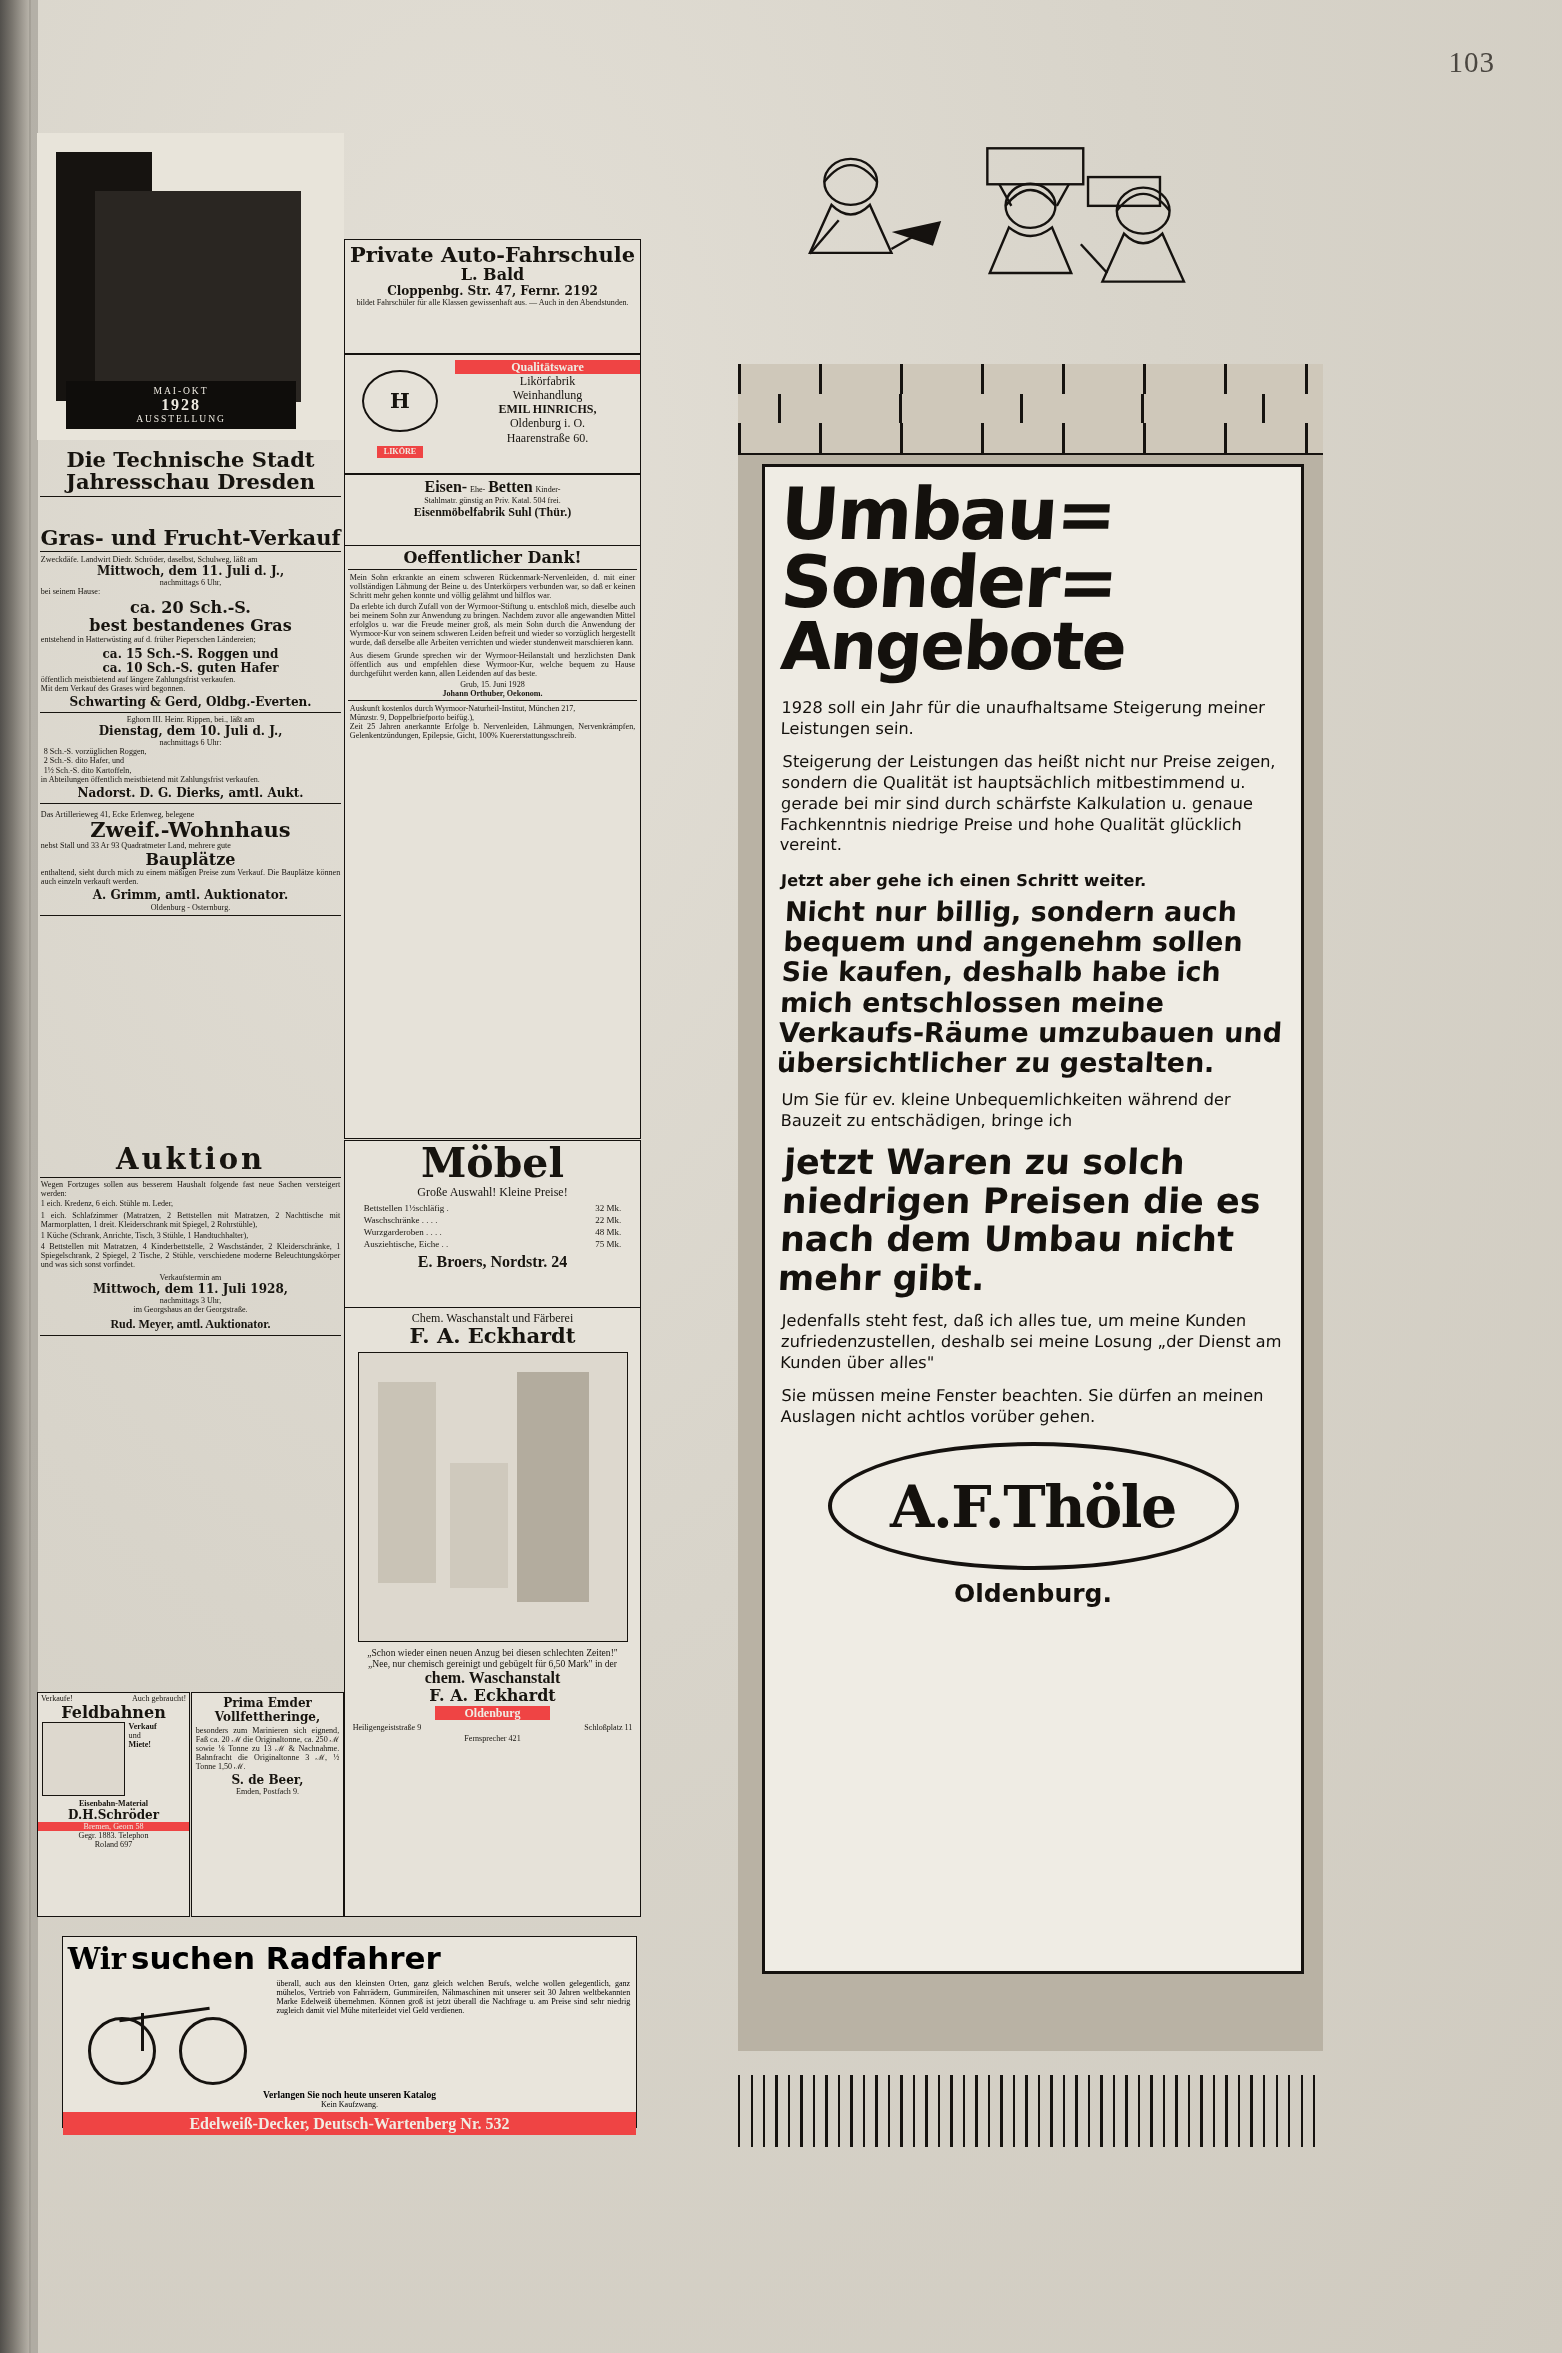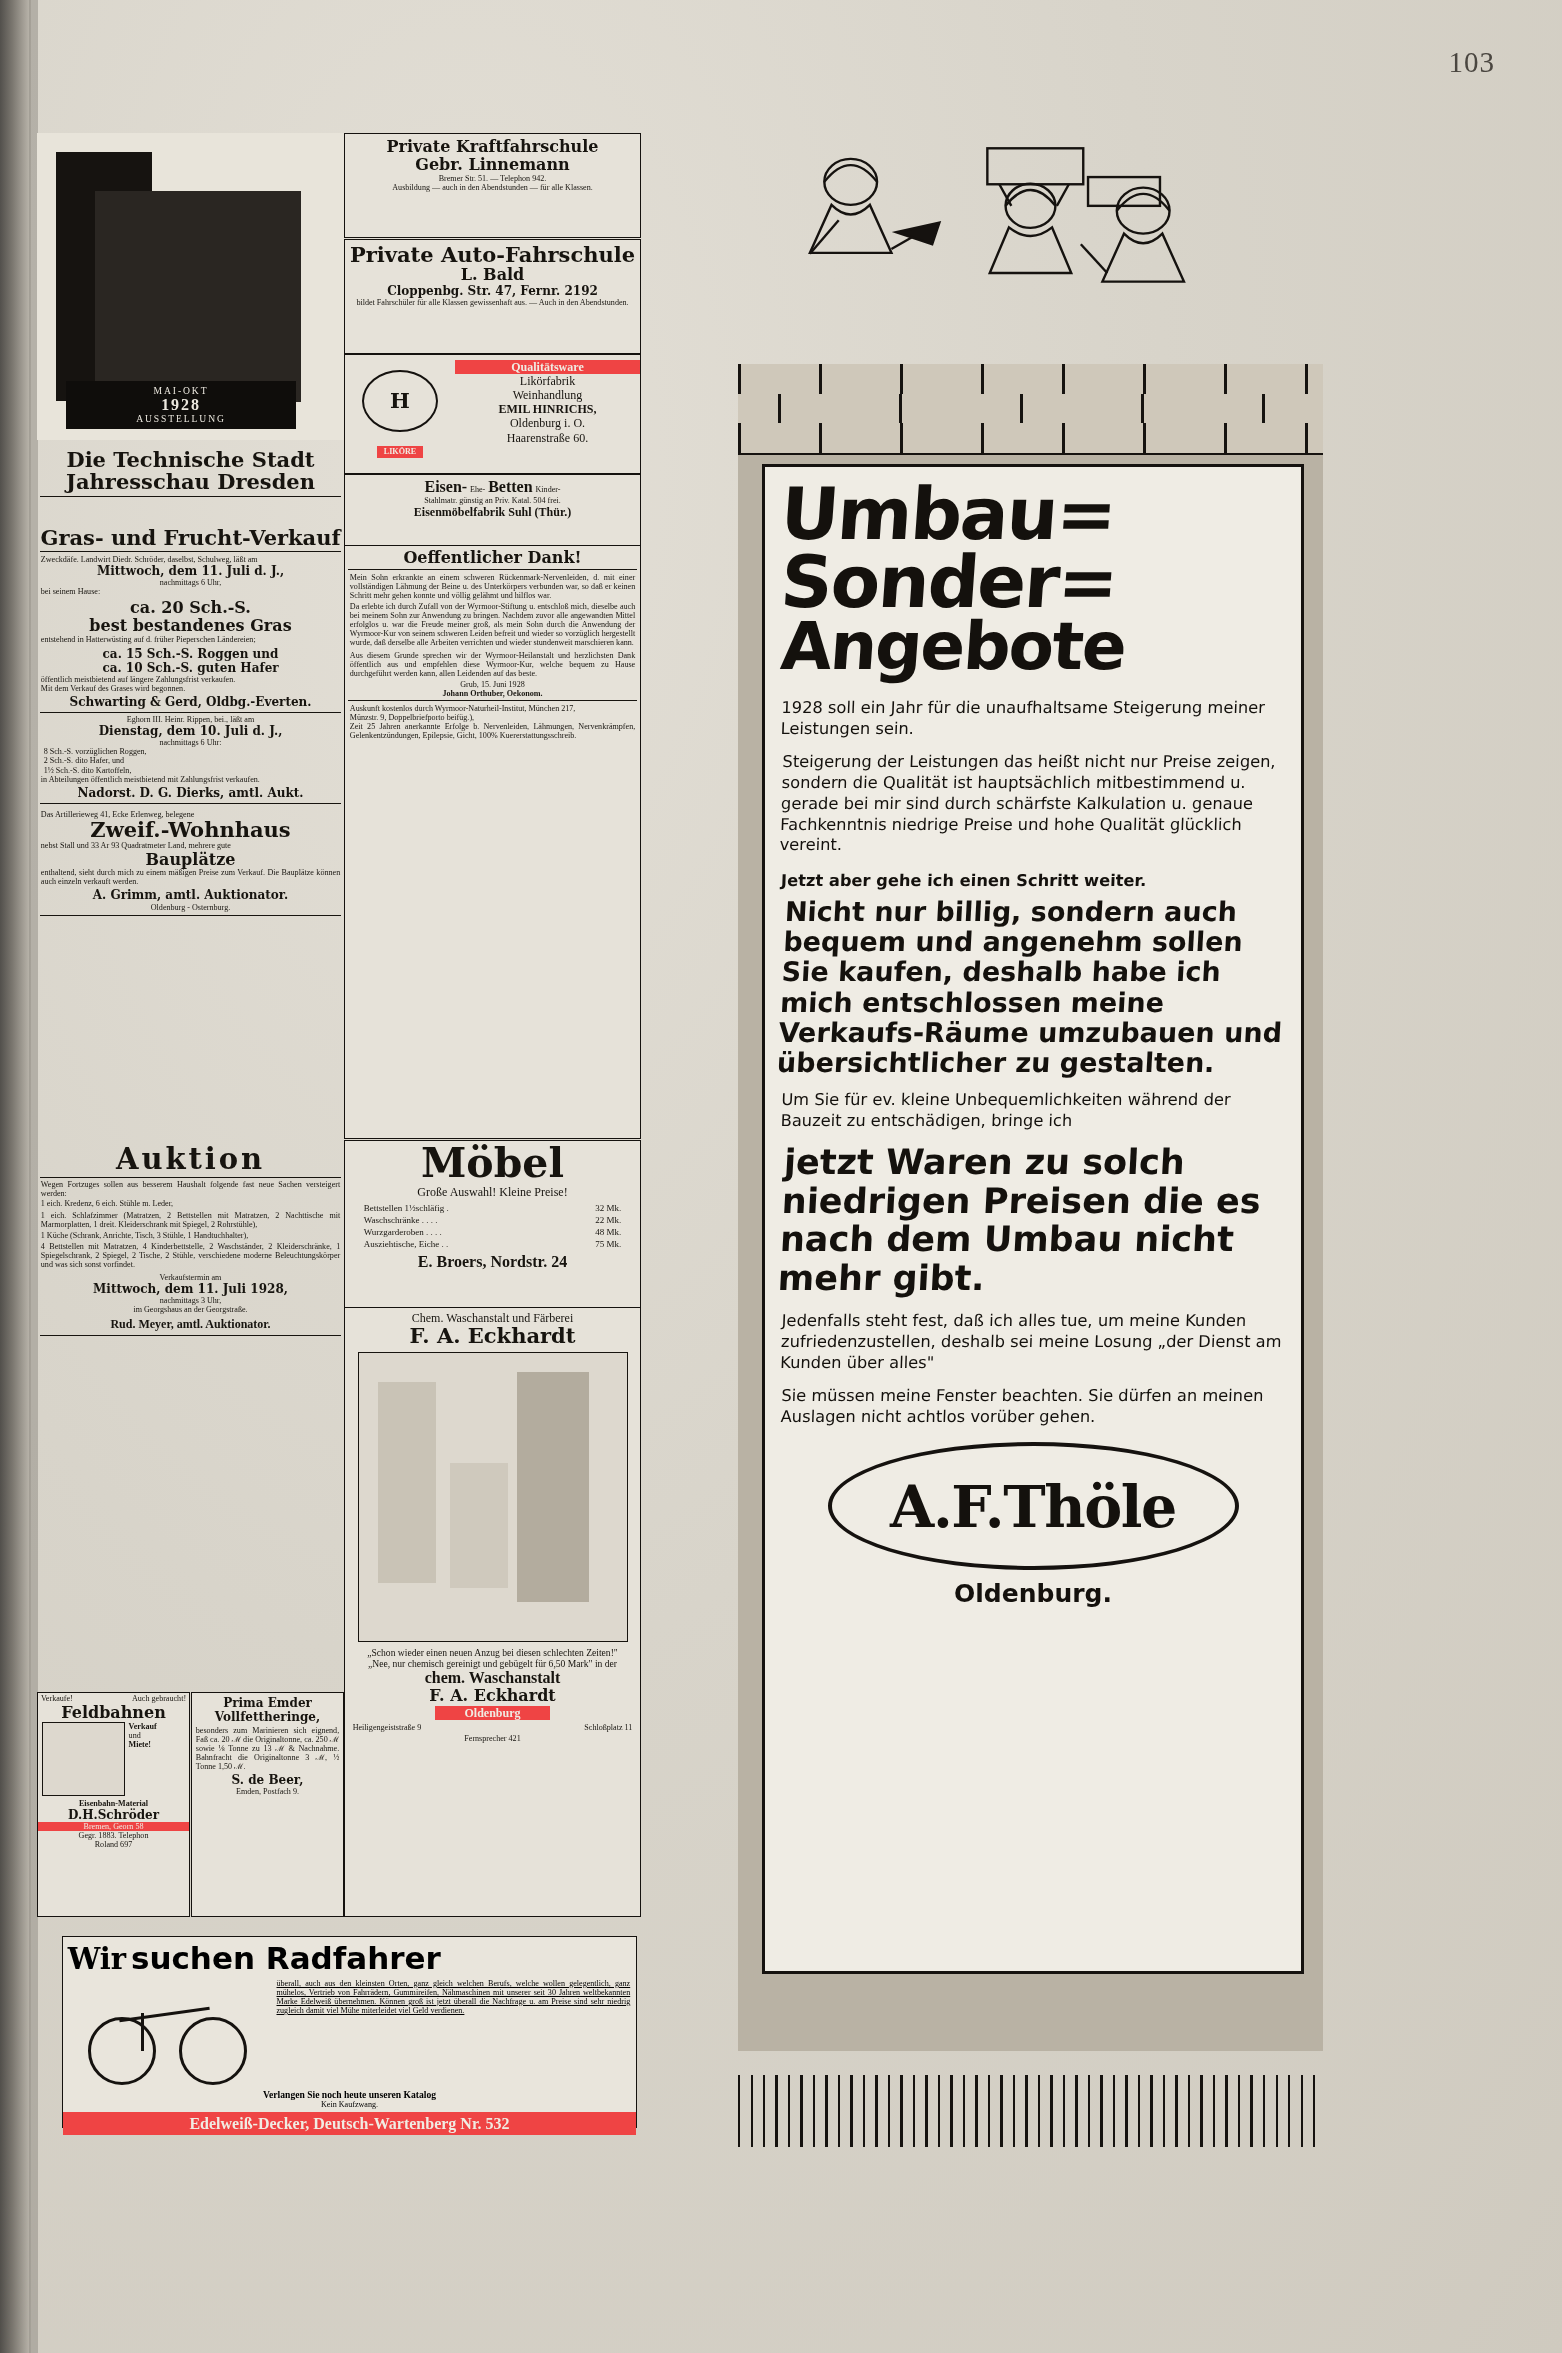--- a/index.html
+++ b/index.html
@@ -290,26 +290,20 @@
   </div>
 
   <div class="box" style="left:191px; top:1692px; width:153px; height:225px;">
     <div class="frak md ctr" style="margin-top:2.9px;">Prima Emder</div>
     <div class="frak md ctr">Vollfettheringe,</div>
     <div class="tiny just" style="padding:1.9px 3.8px;">besonders zum Marinieren sich eignend, Faß ca. 20 ℳ die Originaltonne, ca. 250 ℳ sowie ⅛ Tonne zu 13 ℳ &amp; Nachnahme. Bahnfracht die Originaltonne 3 ℳ, ½ Tonne 1,50 ℳ.</div>
     <div class="frak md ctr">S. de Beer,</div>
     <div class="tiny ctr">Emden, Postfach 9.</div>
   </div>
 
-  <div class="box" style="left:344px; top:133px; width:297px; height:105px;">
-    <div class="frak lg ctr" style="margin-top:3.8px;">Private Kraftfahrschule</div>
-    <div class="frak lg ctr">Gebr. Linnemann</div>
-    <div class="tiny ctr">Bremer Str. 51. — Telephon 942.</div>
-    <div class="tiny ctr" style="padding:0 6.7px;">Ausbildung — auch in den Abendstunden — für alle Klassen.</div>
-  </div>
 
   <div class="box" style="left:344px; top:239px; width:297px; height:115px;">
     <div class="frak xl ctr" style="margin-top:3.8px;">Private Auto-Fahrschule</div>
     <div class="frak lg ctr">L. Bald</div>
     <div class="frak md ctr">Cloppenbg. Str. 47, Fernr. 2192</div>
     <div class="tiny ctr" style="padding:0 9.6px;">bildet Fahrschüler für alle Klassen gewissenhaft aus. — Auch in den Abendstunden.</div>
   </div>
 
   <div class="box" style="left:344px; top:354px; width:297px; height:120px;">
     <div style="display:flex; height:100%;">
@@ -399,21 +393,21 @@
       <span>Schloßplatz 11</span>
     </div>
     <div class="tiny ctr">Fernsprecher 421</div>
   </div>
 
   <div id="bikead">
     <div style="display:flex; align-items:baseline; gap:4.8px; padding:2.9px 4.8px;">
       <span class="frak" style="font-size:29px;">Wir</span>
       <span class="hand" style="font-size:31px;">suchen Radfahrer</span>
     </div>
-    <div style="display:flex; gap:6.7px; padding:0 5.8px;text-decoration:underline;">
+    <div style="display:flex; gap:6.7px; padding:0 5.8px;">
       <div style="width:201px; height:110px; position:relative;">
         <div style="position:absolute;left:19px;top:38px;width:62px;height:62px;border:3.4px solid #15120f;border-radius:50%;"></div>
         <div style="position:absolute;left:110px;top:38px;width:62px;height:62px;border:3.4px solid #15120f;border-radius:50%;"></div>
         <div style="position:absolute;left:50px;top:34px;width:91px;height:2.9px;background:#15120f;transform:rotate(-8deg);"></div>
         <div style="position:absolute;left:72px;top:34px;width:2.9px;height:38px;background:#15120f;"></div>
       </div>
       <div class="tiny just" style="flex:1;">überall, auch aus den kleinsten Orten, ganz gleich welchen Berufs, welche wollen gelegentlich, ganz mühelos, Vertrieb von Fahrrädern, Gummireifen, Nähmaschinen mit unserer seit 30 Jahren weltbekannten Marke Edelweiß übernehmen. Können groß ist jetzt überall die Nachfrage u. am Preise sind sehr niedrig zugleich damit viel Mühe miterleidet viel Geld verdienen.</div>
     </div>
     <div class="sm b ctr">Verlangen Sie noch heute unseren Katalog</div>
     <div class="tiny ctr">Kein Kaufzwang.</div>

